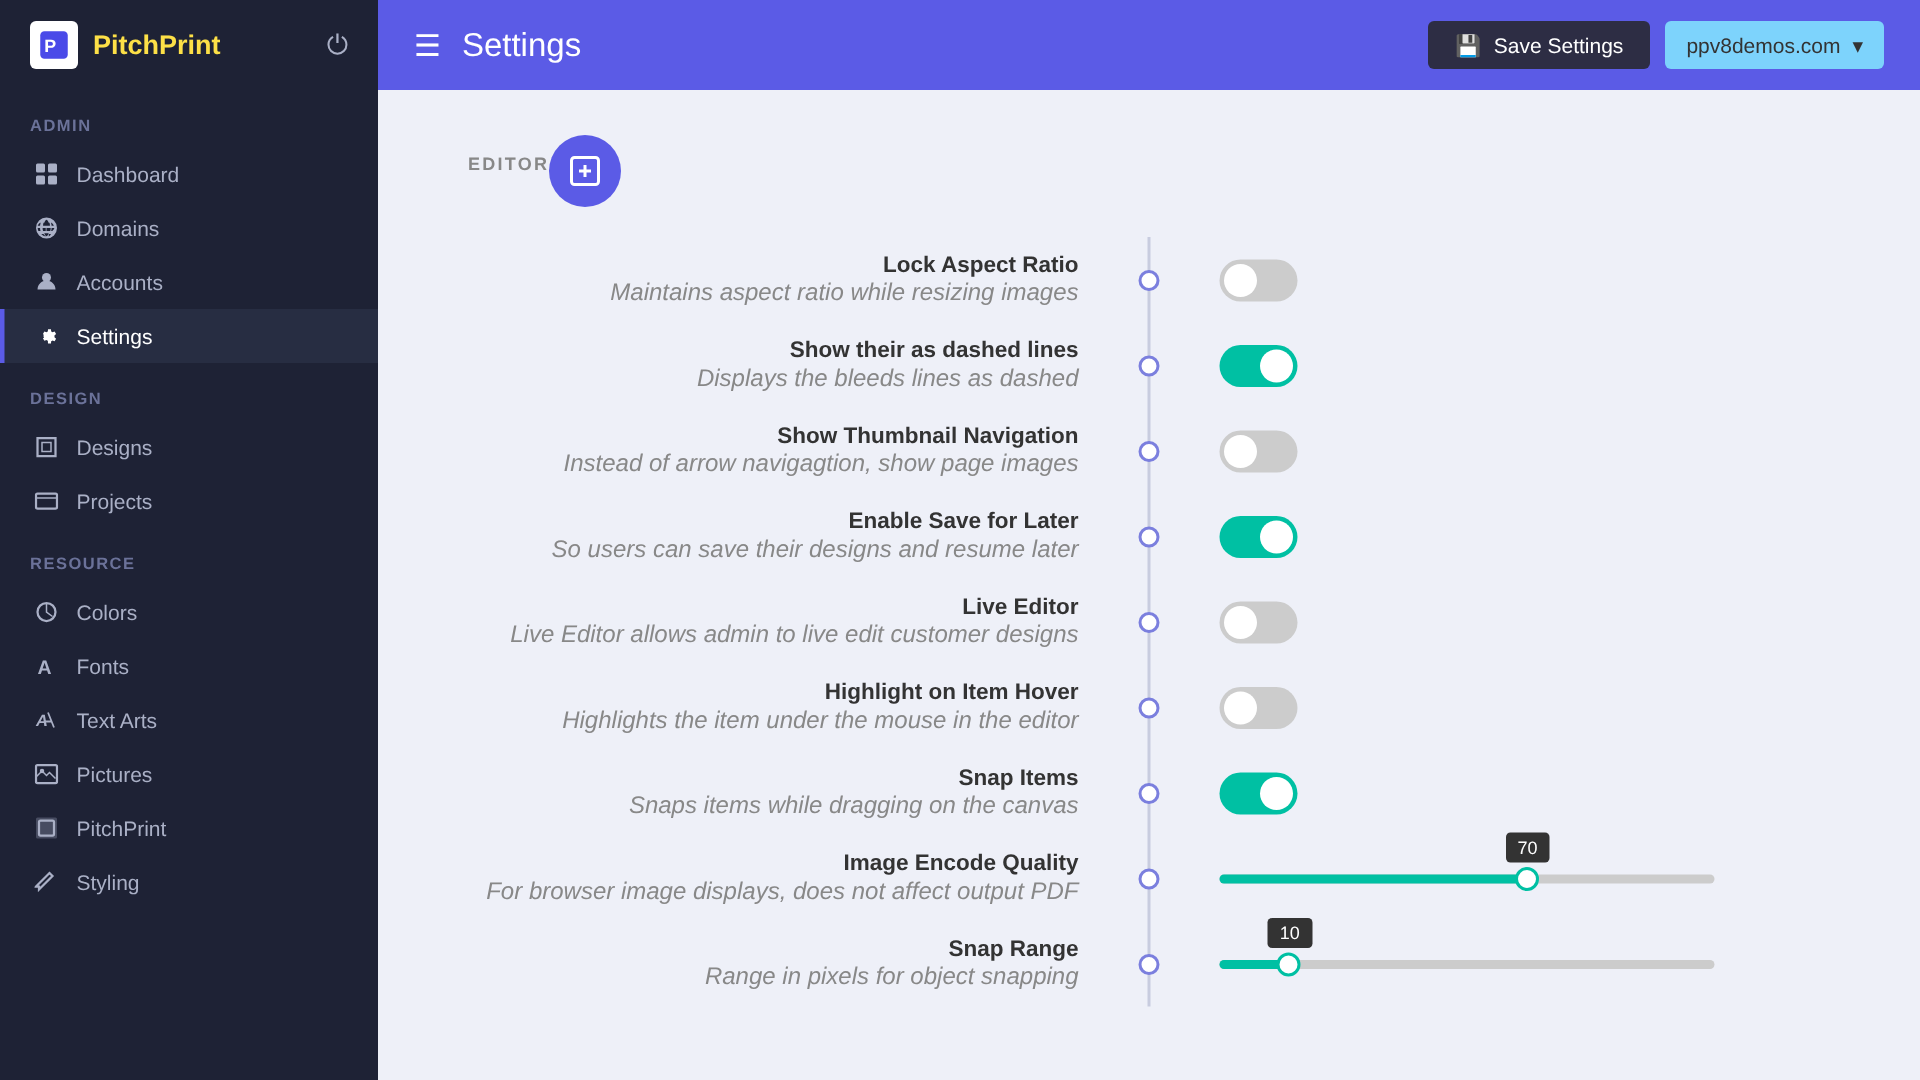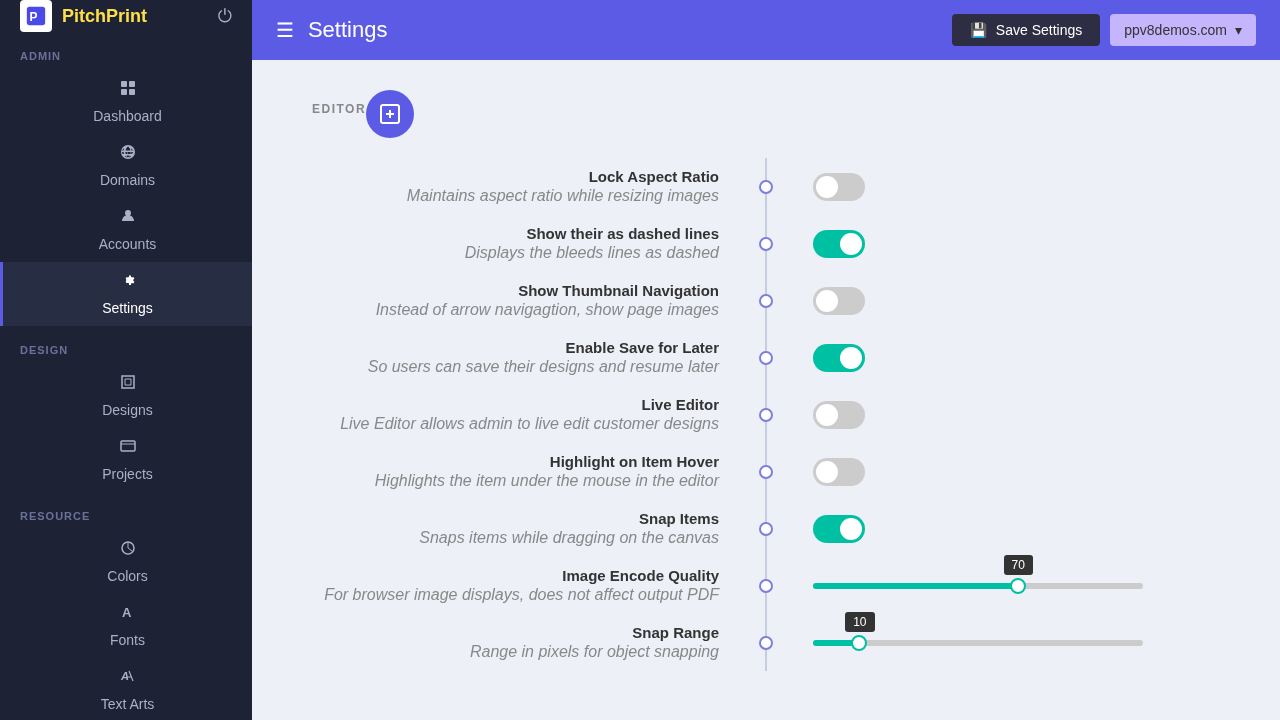--- a/index.html
+++ b/index.html
@@ -55,21 +55,20 @@
     }
     .sidebar-item {
       display: flex;
       align-items: center;
       padding: 10px 20px;
       gap: 12px;
       cursor: pointer;
       color: #aab0c6;
       font-size: 14px;
       border-left: 3px solid transparent;
-      flex-direction: column;
     }
     .sidebar-item.active {
       background: #272d42;
       color: #fff;
       border-left: 3px solid #5b5be6;
     }
     .sidebar-item svg { width: 16px; height: 16px; flex-shrink: 0; }
 
     
     .main {
@@ -108,21 +107,21 @@
       background: #2d2d44;
       color: white;
       border: none;
       padding: 8px 18px;
       border-radius: 4px;
       font-size: 14px;
       cursor: pointer;
       display: flex; align-items: center; gap: 8px;
     }
     .domain-selector {
-      background: #c4b5fd;
+      background: #7dd3fc;
       border: none;
       padding: 8px 14px;
       border-radius: 4px;
       font-size: 14px;
       color: #333;
       cursor: pointer;
       display: flex; align-items: center; gap: 8px;
     }
 
     

